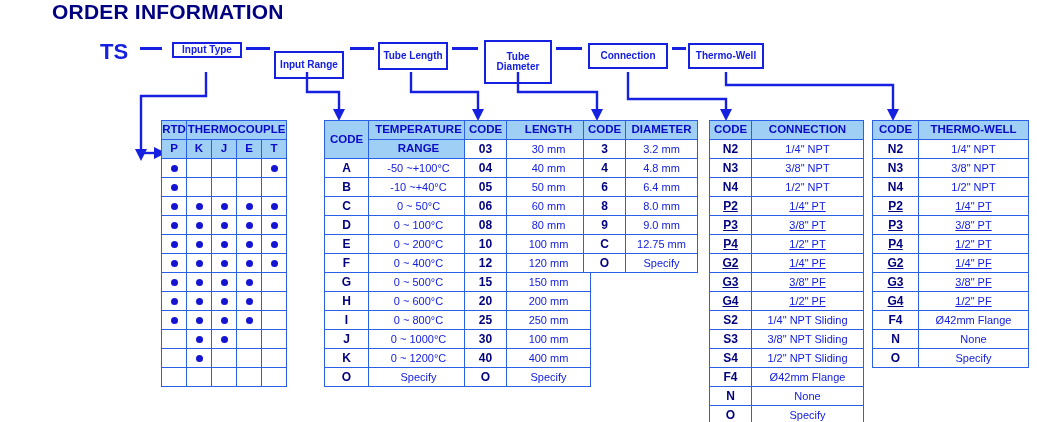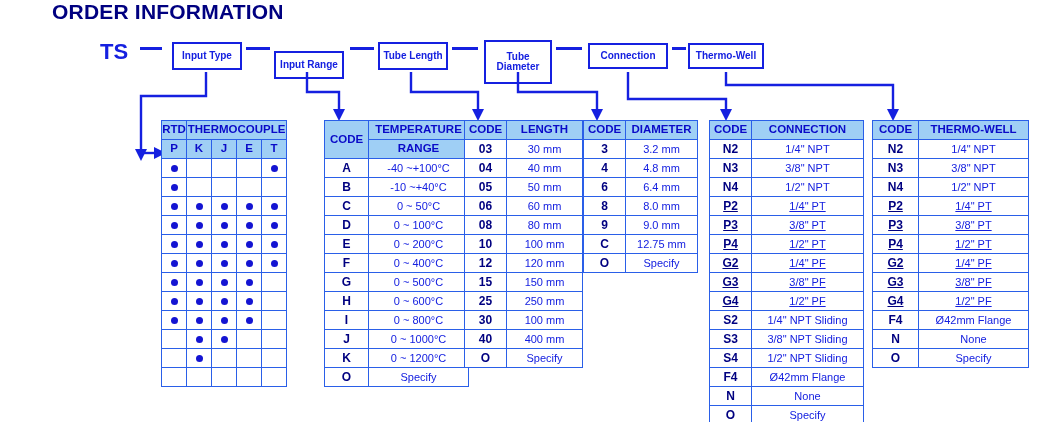--- a/index.html
+++ b/index.html
@@ -59,21 +59,21 @@
 <div id="page-title">ORDER INFORMATION</div>
 
 <div id="code-line">
   <div id="ts-label">TS</div>
 <div class="dash" style="left: 140px; width: 22px; top: 13px;"></div>
     <div class="dash" style="left: 246px; width: 24px; top: 13px;"></div>
     <div class="dash" style="left: 350px; width: 24px; top: 13px;"></div>
     <div class="dash" style="left: 452px; width: 26px; top: 13px;"></div>
     <div class="dash" style="left: 556px; width: 26px; top: 13px;"></div>
     <div class="dash" style="left: 672px; width: 14px; top: 13px;"></div>
-    <div class="hbox" style="left: 172px; top: 8px; width: 70px; height: 28px;">
+    <div class="hbox" style="left: 172px; top: 8px; width: 70px; height: 16px;">
       <span>Input Type</span>
     </div>
     <div class="hbox" style="left: 274px; top: 17px; width: 70px; height: 28px;">
       <span>Input Range</span>
     </div>
     <div class="hbox" style="left: 378px; top: 8px; width: 70px; height: 28px;">
       <span>Tube Length</span>
     </div>
     <div class="hbox" style="left: 484px; top: 6px; width: 68px; height: 44px;">
       <span>Tube<br>Diameter</span>
@@ -217,21 +217,21 @@
       <th rowspan="2" style="width:44px;">CODE</th>
       <th style="width:100px;">TEMPERATURE</th>
     </tr>
     <tr>
       <th>RANGE</th>
     </tr>
   </thead>
   <tbody id="tb-temp">
       <tr>
         <td class="code">A</td>
-        <td class="val">-40 ~+100°C</td>
+        <td class="val">-50 ~+100°C</td>
       </tr>
       <tr>
         <td class="code">B</td>
         <td class="val">-10 ~+40°C</td>
       </tr>
       <tr>
         <td class="code">C</td>
         <td class="val">0 ~ 50°C</td>
       </tr>
       <tr>
@@ -270,21 +270,21 @@
         <td class="code">O</td>
         <td class="val">Specify</td>
       </tr>
     </tbody>
 </table>
 
 <table class="tbl" id="t-len" style="left:464px;top:120px;">
   <thead>
     <tr>
       <th style="width:42px;">CODE</th>
-      <th style="width:76px;">LENGTH</th>
+      <th style="width:84px;">LENGTH</th>
     </tr>
   </thead>
   <tbody id="tb-len">
       <tr>
         <td class="code">03</td>
         <td class="val">30 mm</td>
       </tr>
       <tr>
         <td class="code">04</td>
         <td class="val">40 mm</td>
@@ -307,20 +307,24 @@
       </tr>
       <tr>
         <td class="code">12</td>
         <td class="val">120 mm</td>
       </tr>
       <tr>
         <td class="code">15</td>
         <td class="val">150 mm</td>
       </tr>
       <tr>
+        <td class="code">20</td>
+        <td class="val">200 mm</td>
+      </tr>
+      <tr>
         <td class="code">25</td>
         <td class="val">250 mm</td>
       </tr>
       <tr>
         <td class="code">30</td>
         <td class="val">100 mm</td>
       </tr>
       <tr>
         <td class="code">40</td>
         <td class="val">400 mm</td>

